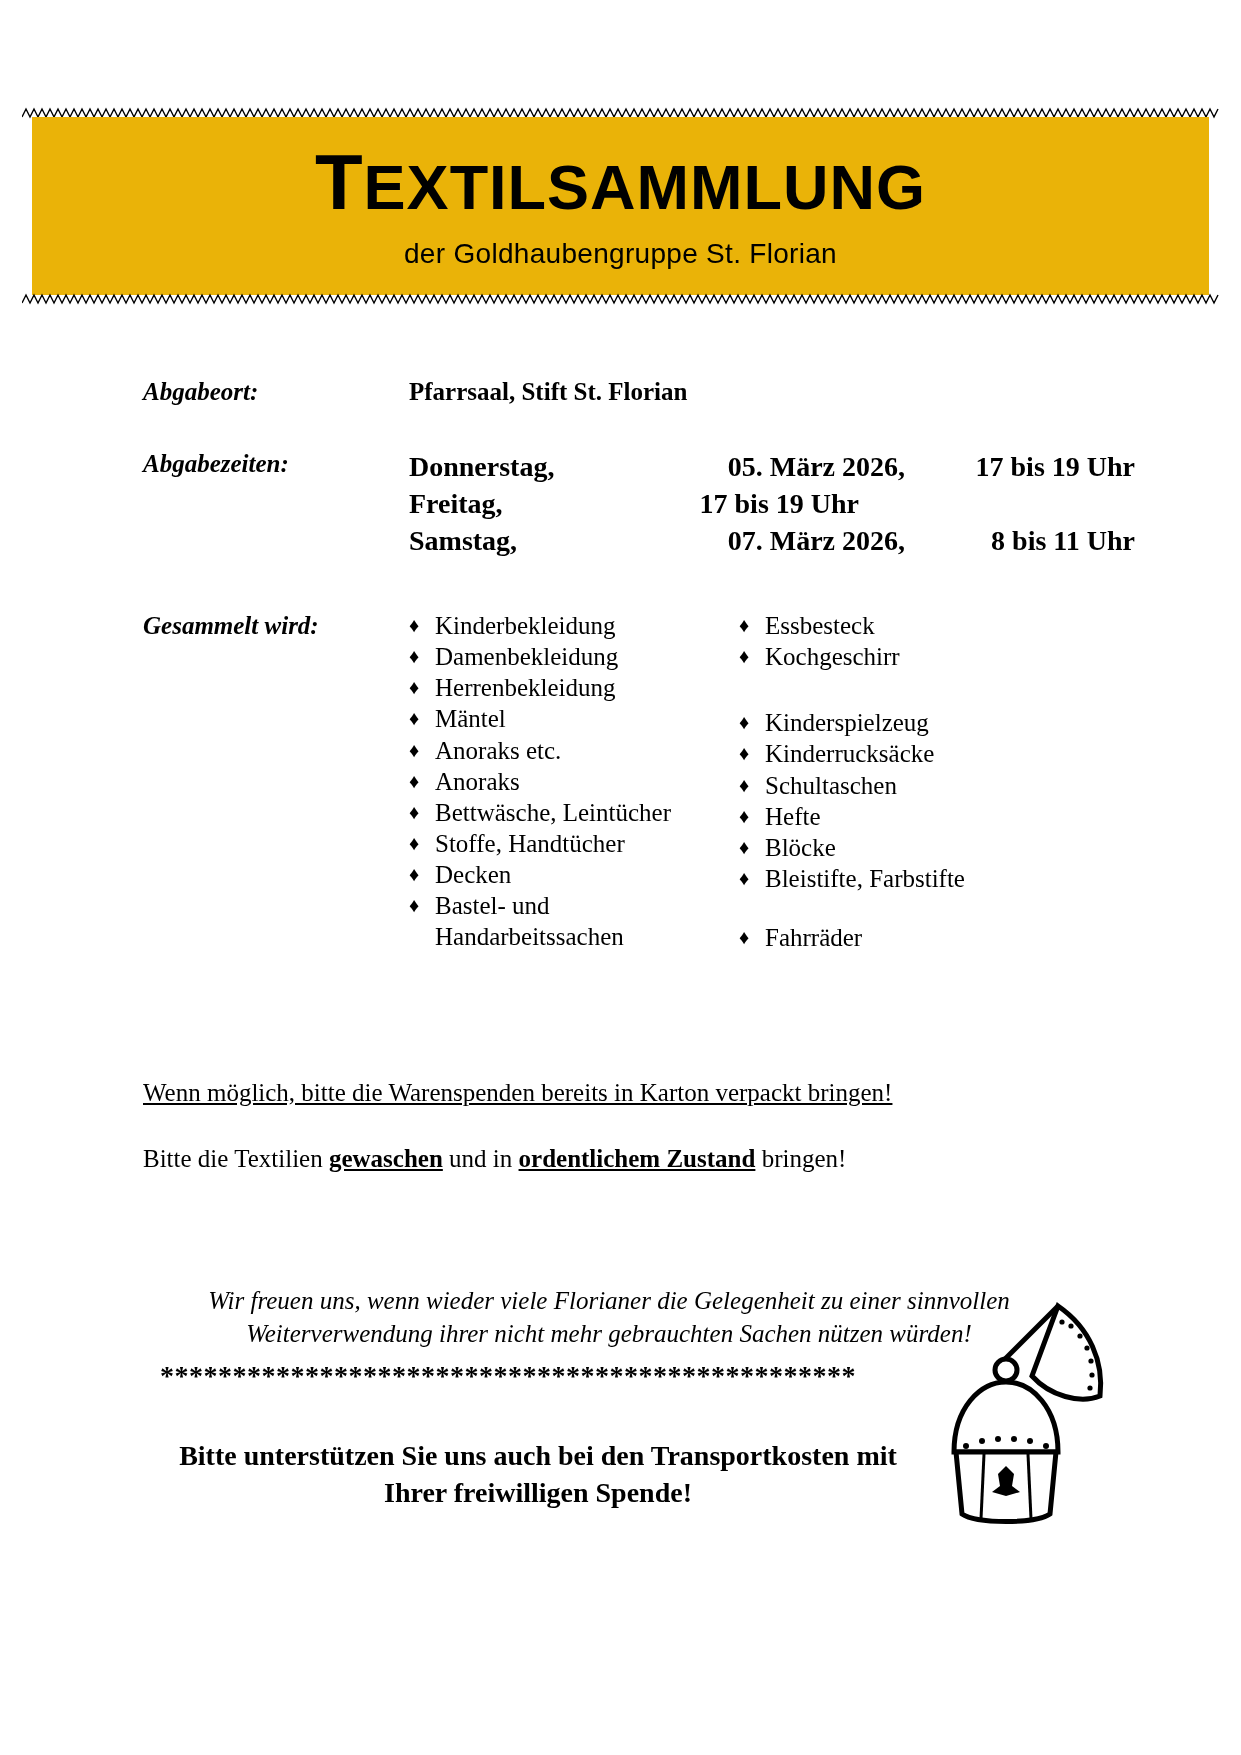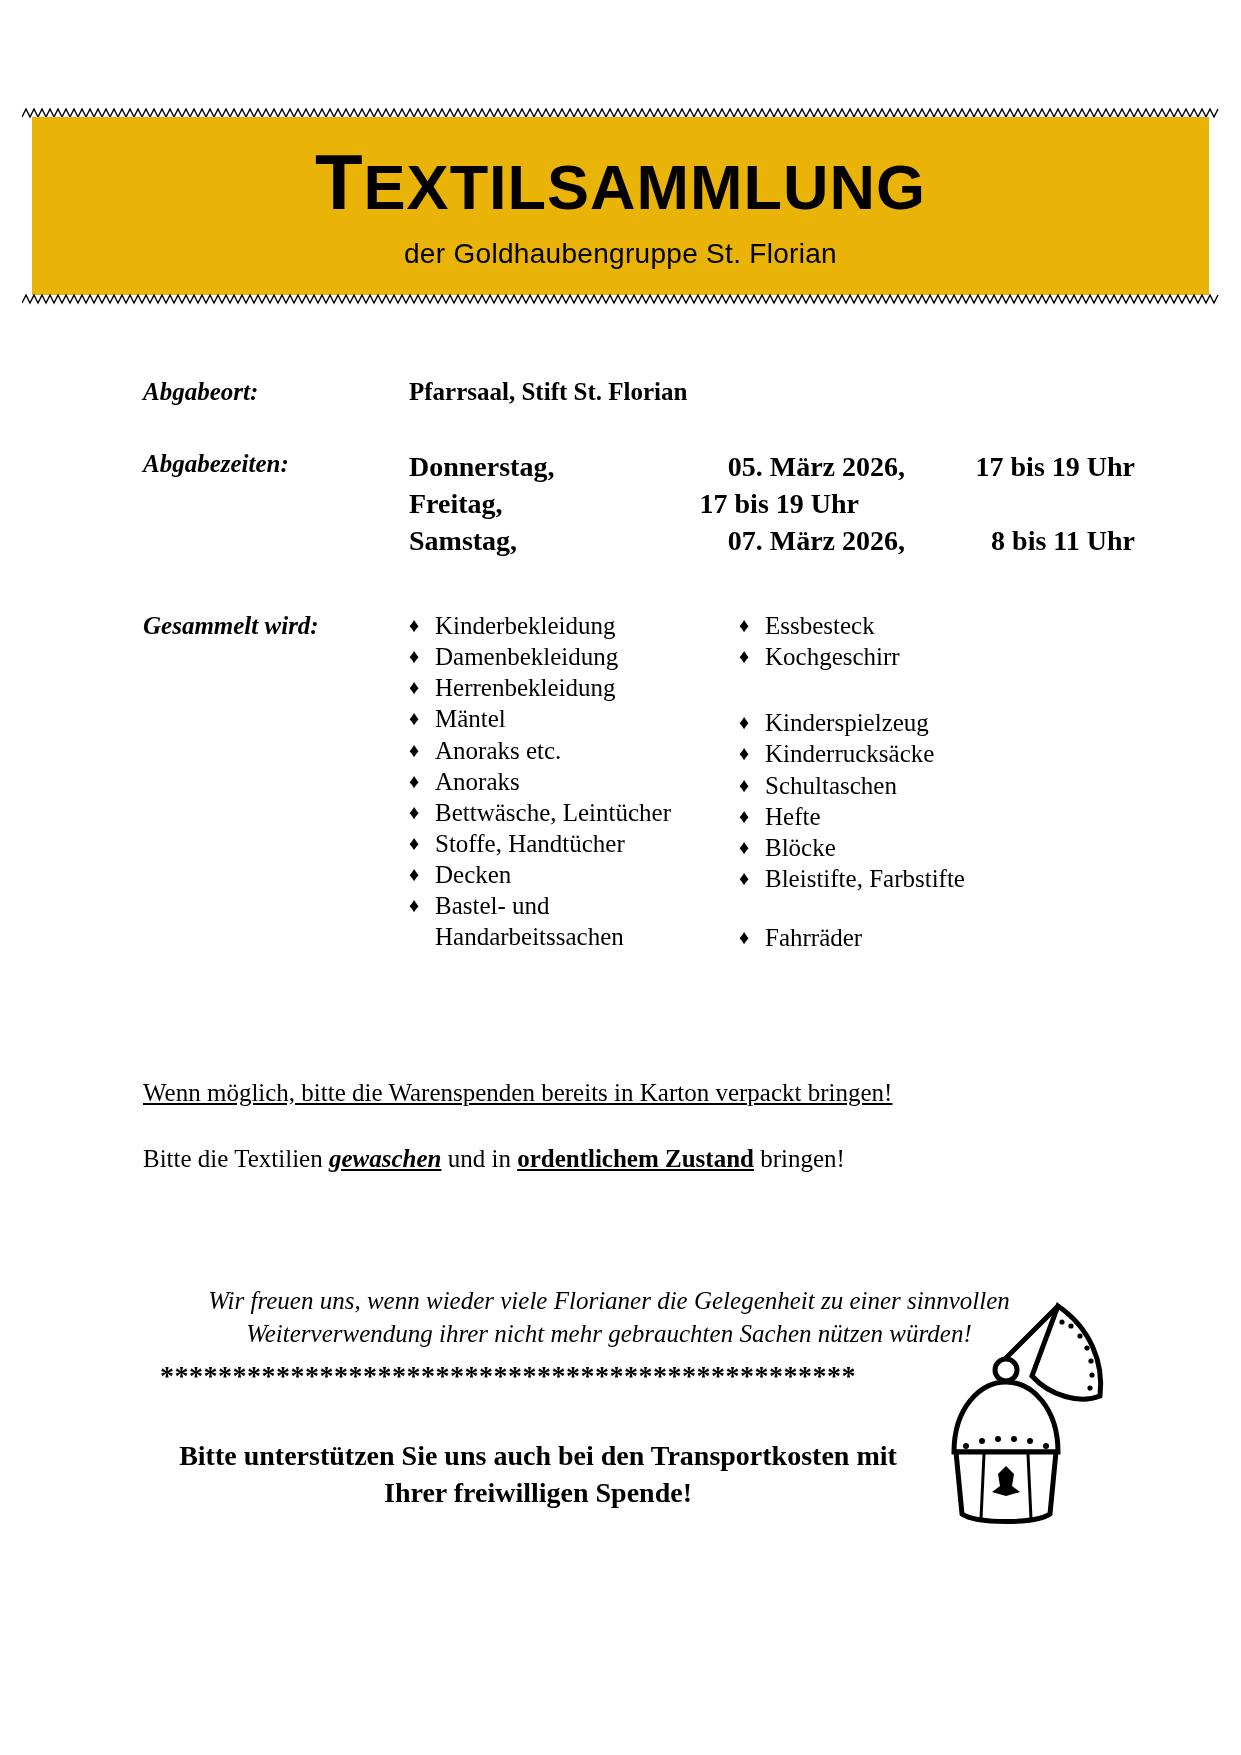--- a/index.html
+++ b/index.html
@@ -140,21 +140,20 @@
   }
   .note2 {
     position: absolute;
     left: 143px;
     top: 1145px;
     font-size: 25px;
     white-space: nowrap;
   }
   .note2 .emph1 {
     font-weight: bold;
-    font-style: italic;
     text-decoration: underline;
   }
   .note2 .emph2 {
     font-weight: bold;
     text-decoration: underline;
   }
 
   .wish {
     position: absolute;
     left: 200px;

